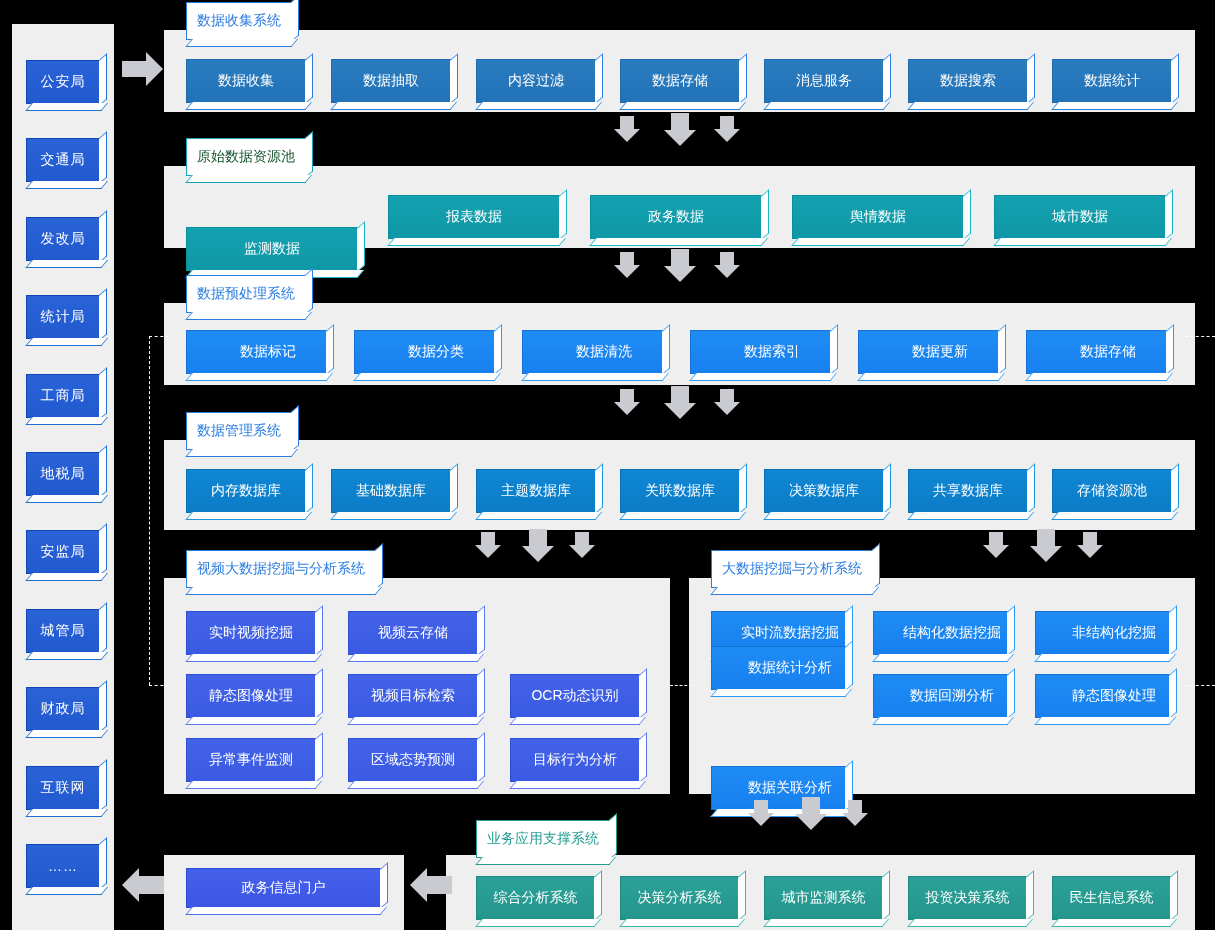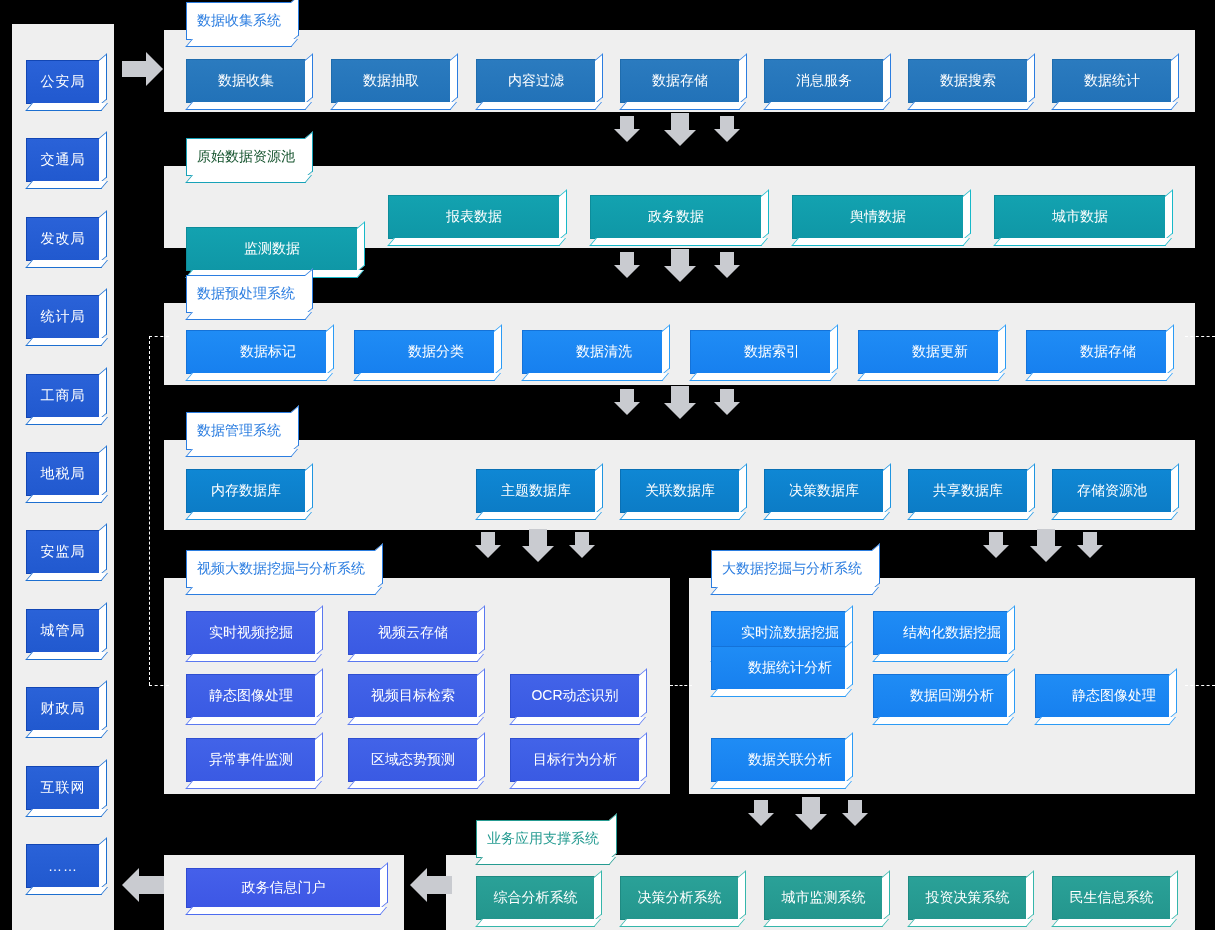--- a/index.html
+++ b/index.html
@@ -362,20 +362,23 @@
   </div>
 
   <div class="panel" style="left:164px; top:440px; width:1031px; height:90px;"></div>
   <div class="panel-tab" style="left:186px; top:412px;">
       <span>数据管理系统</span>
     </div>
 
   <div class="box c-midblue" style="left:186px; top:469px; width:120px;">
       <span>内存数据库</span>
     </div>
+  <div class="box c-midblue" style="left:331px; top:469px; width:120px;">
+      <span>基础数据库</span>
+    </div>
   <div class="box c-midblue" style="left:476px; top:469px; width:120px;">
       <span>主题数据库</span>
     </div>
   <div class="box c-midblue" style="left:620px; top:469px; width:120px;">
       <span>关联数据库</span>
     </div>
   <div class="box c-midblue" style="left:764px; top:469px; width:120px;">
       <span>决策数据库</span>
     </div>
   <div class="box c-midblue" style="left:908px; top:469px; width:120px;">
@@ -451,32 +454,35 @@
   <div class="panel-tab" style="left:711px; top:550px;">
       <span>大数据挖掘与分析系统</span>
     </div>
 
   <div class="box c-brightblue" style="left:711px; top:611px; width:135px;">
       <span>实时流数据挖掘</span>
     </div>
   <div class="box c-brightblue" style="left:873px; top:611px; width:135px;">
       <span>结构化数据挖掘</span>
     </div>
+  <div class="box c-brightblue" style="left:1035px; top:611px; width:135px;">
+      <span>非结构化挖掘</span>
+    </div>
 
   <div class="box c-brightblue" style="left:711px; top:646px; width:135px;">
       <span>数据统计分析</span>
     </div>
   <div class="box c-brightblue" style="left:873px; top:674px; width:135px;">
       <span>数据回溯分析</span>
     </div>
   <div class="box c-brightblue" style="left:1035px; top:674px; width:135px;">
       <span>静态图像处理</span>
     </div>
 
-  <div class="box c-brightblue" style="left:711px; top:738px; width:135px;">
+  <div class="box c-brightblue" style="left:711px; top:766px; width:135px;">
       <span>数据关联分析</span>
     </div>
 
   <div class="arrow-grp" style="left:748px; top:800px;">
     <div class="adown">
       <div class="shaft" style="left:6px; top:0; width:14px; height:14px;"></div>
       <div class="head" style="left:0; top:13px; border-left-width:13px; border-right-width:13px; border-top-width:13px;"></div>
     </div>
     <div class="adown" style="left:47px; top:-3px;">
       <div class="shaft" style="left:7px; top:0; width:18px; height:18px;"></div>

